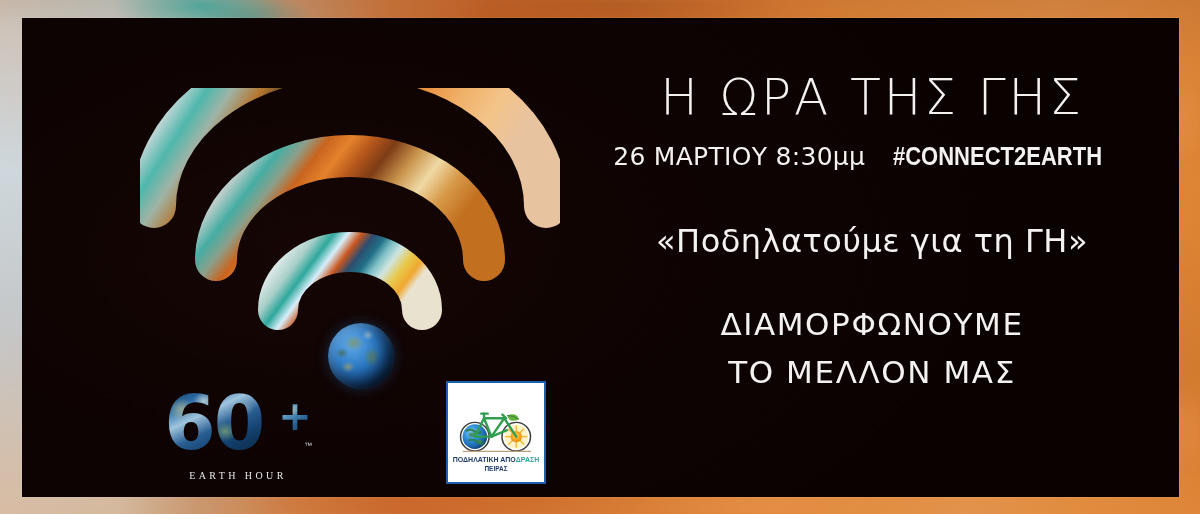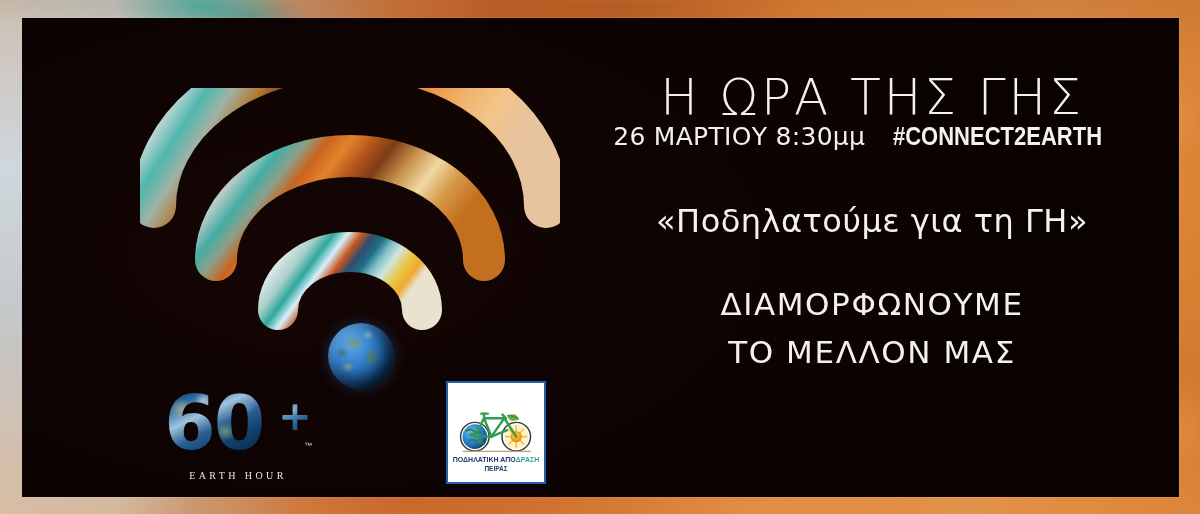--- a/index.html
+++ b/index.html
@@ -204,21 +204,21 @@
   }
   .headline {
     font-family: "DejaVu Sans", sans-serif;
     font-size: 50px;
     font-weight: 300;
     letter-spacing: 3px;
     line-height: 1;
     white-space: nowrap;
   }
   .subline {
-    margin-top: 0;
+    margin-top: 20px;
     display: flex;
     align-items: flex-end;
     justify-content: center;
     gap: 28px;
     white-space: nowrap;
   }
   .subline .date {
     font-family: "DejaVu Sans", sans-serif;
     font-size: 25px;
     font-weight: 400;

